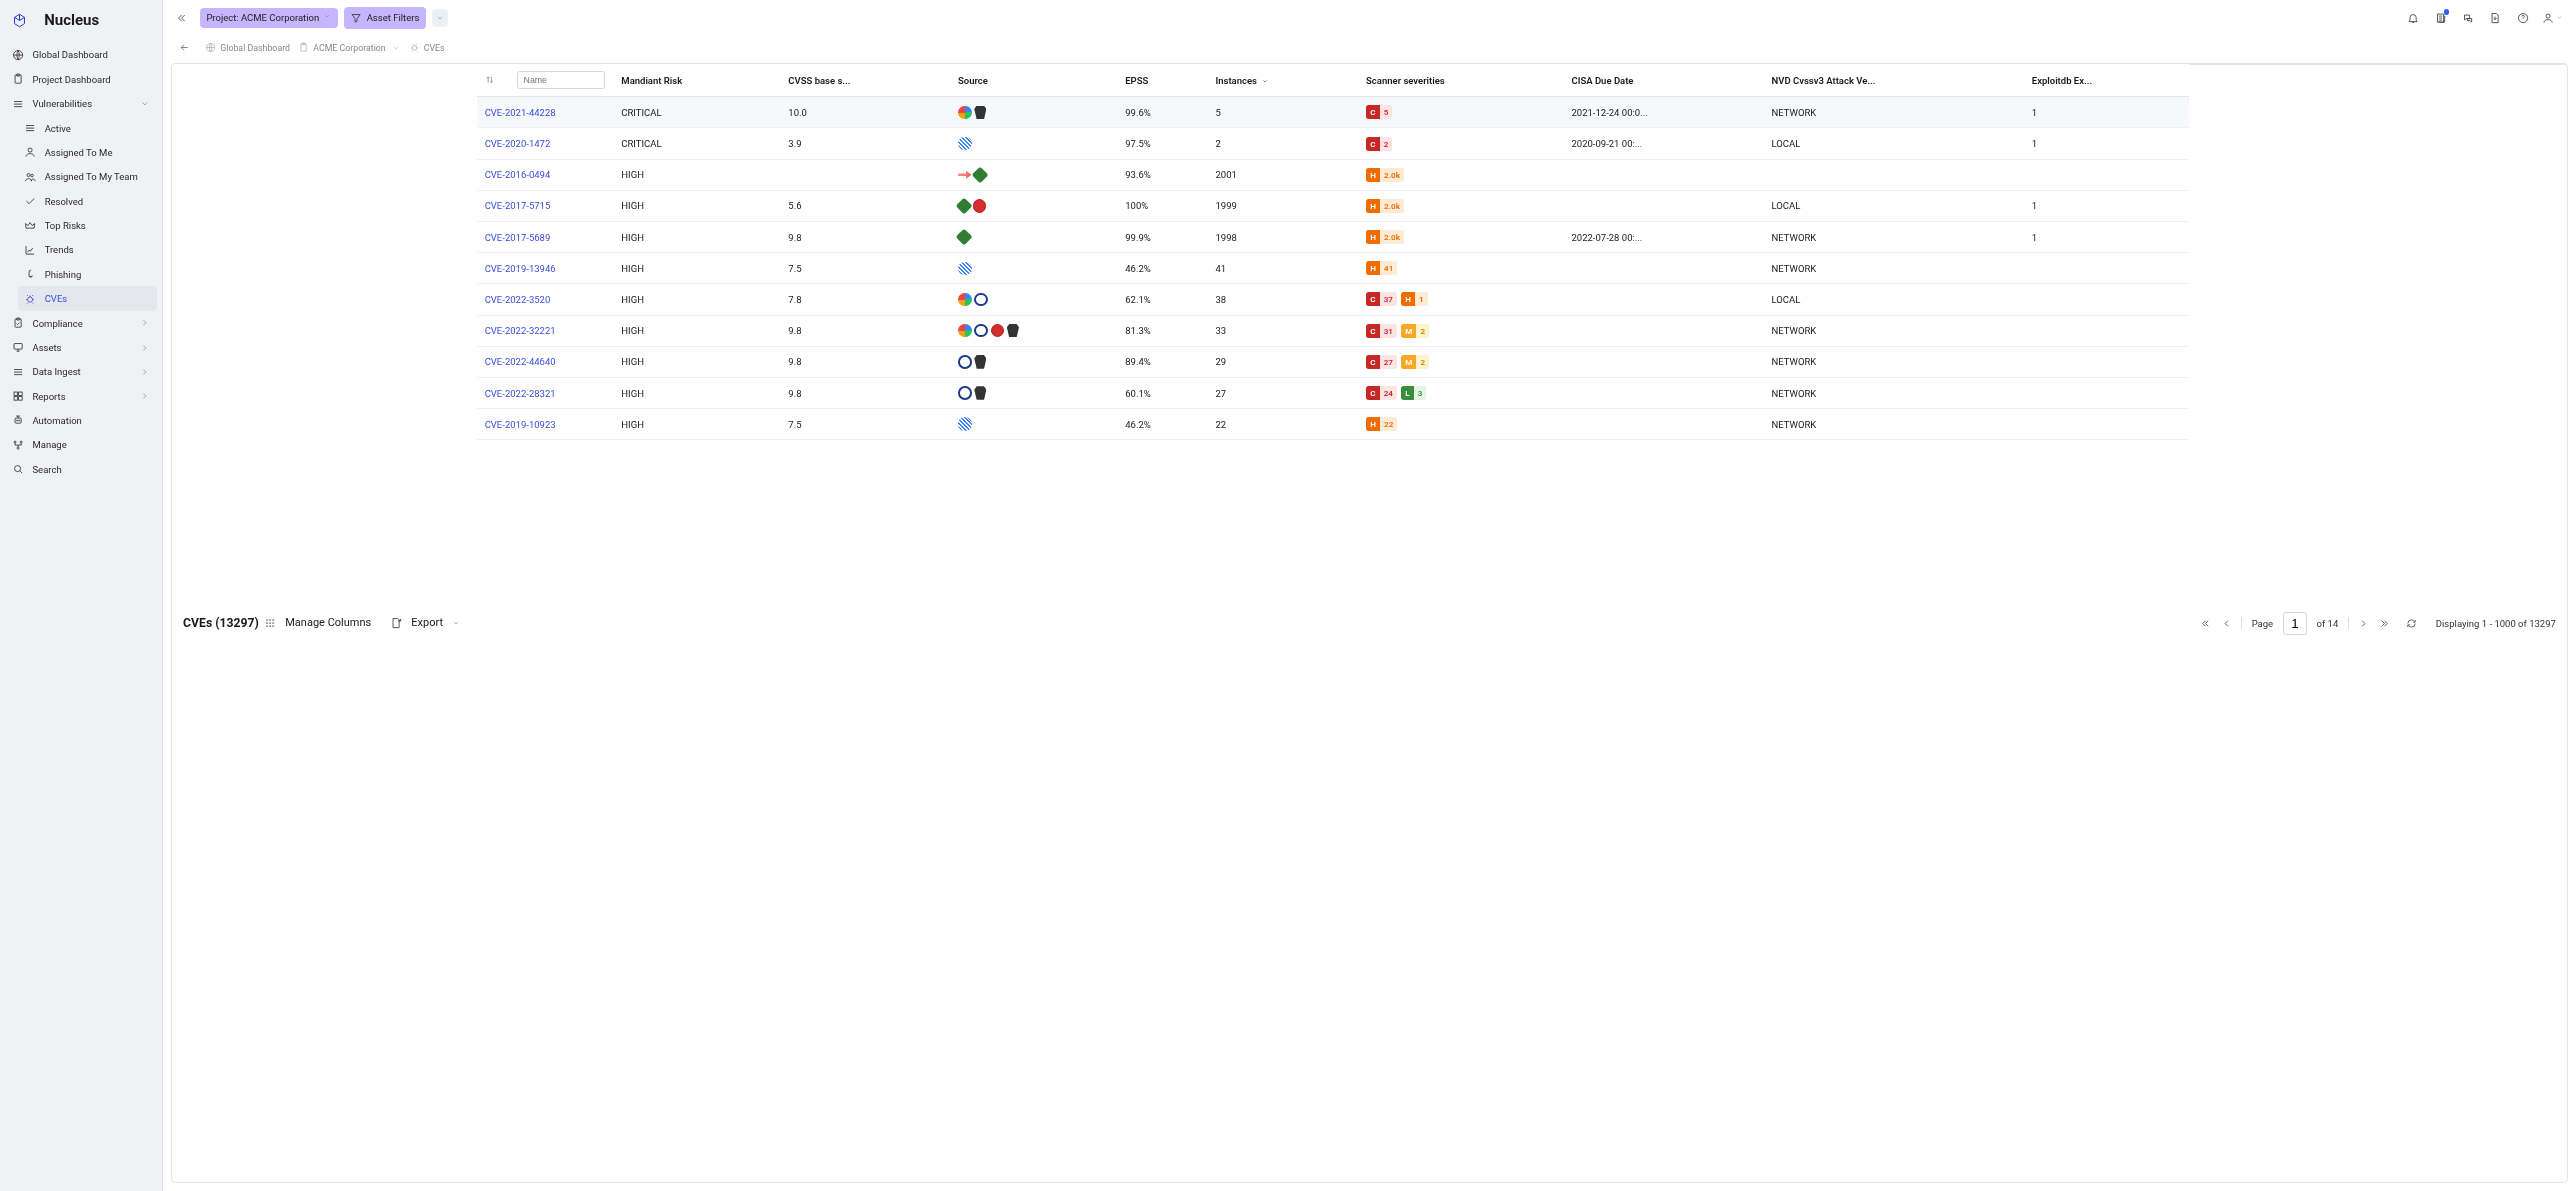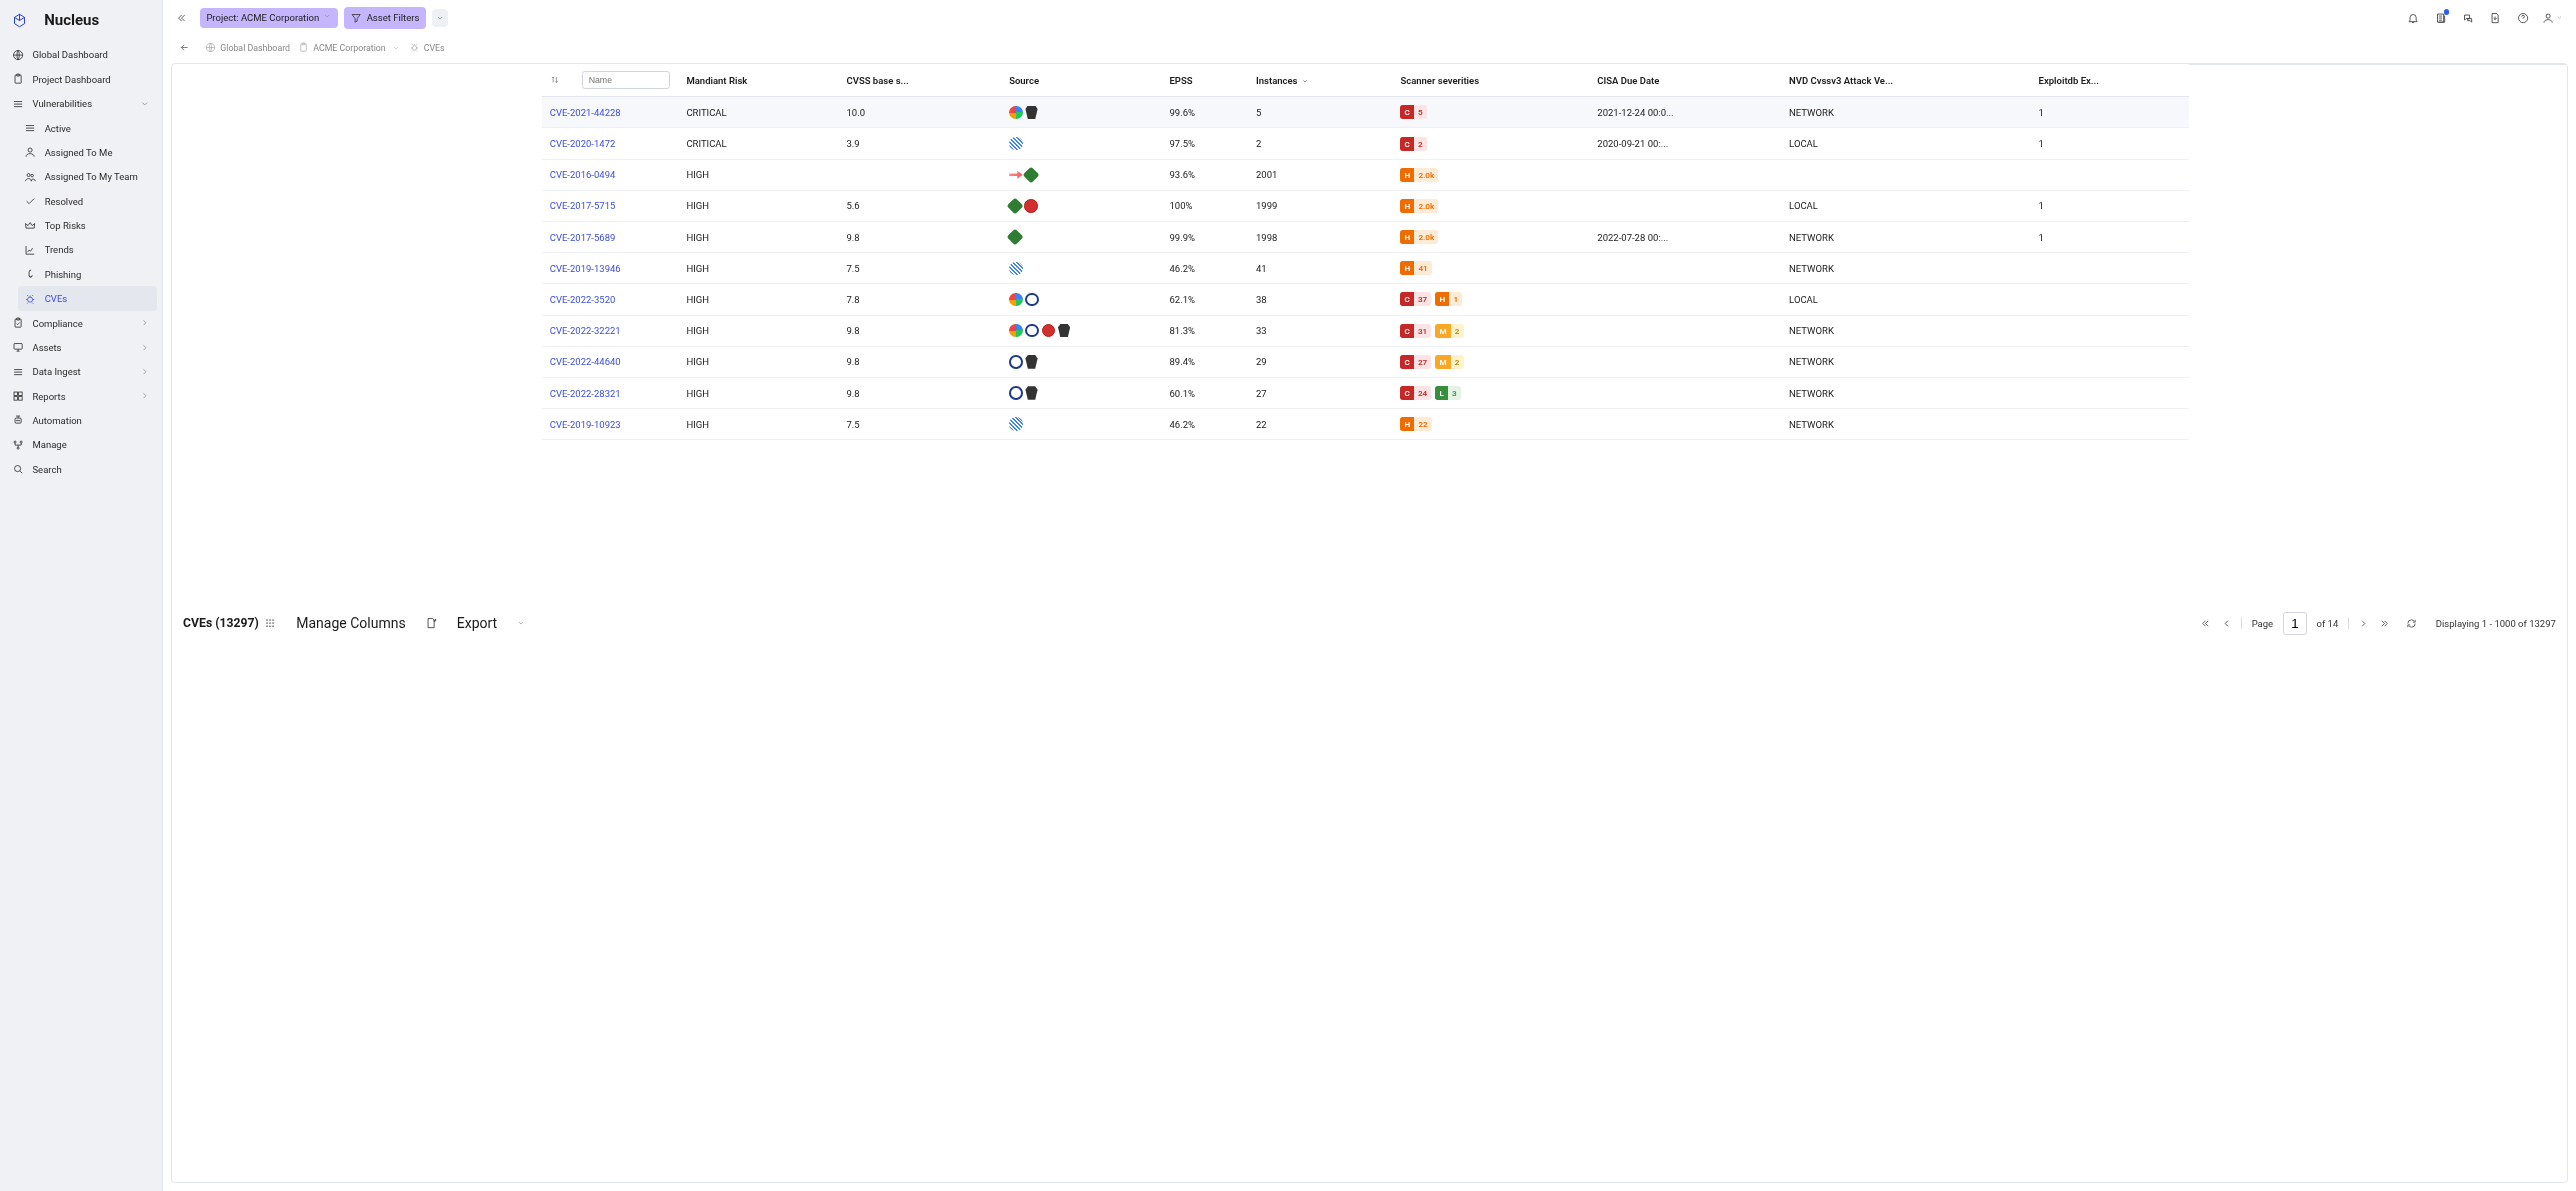--- a/index.html
+++ b/index.html
@@ -90,22 +90,22 @@
       border-radius:4.1px;
       display:flex; 
       min-height:0;
     }
     .content-header {
       display:flex; align-items:center; padding:9.5px 11px;
     }
     .content-header h2 { font-size:12.2px; font-weight:700; }
     .content-header .flex { flex:1; }
     .hdr-btn {
-      display:inline-flex; align-items:center; gap:20px; padding:4.1px 5.4px; border-radius:4.1px;
-      cursor:pointer; font-size:14px;justify-content:flex-end;
+      display:inline-flex; align-items:center; gap:9px; padding:4.1px 5.4px; border-radius:4.1px;
+      cursor:pointer; font-size:11px;justify-content:flex-end;
     }
 
     .table-wrap { flex:1; overflow:auto; min-height:0; }
     table { width:100%; border-collapse:collapse; }
     thead th {
       text-align:left; font-weight:600; font-size:9.5px; padding:6.8px 8.1px;
       border-bottom:0.7px solid #e3e5ec; position:sticky; top:0; background:#fff; white-space:nowrap;
     }
     tbody td {
       padding:8.1px 8.1px; border-bottom:0.7px solid #eef0f4; font-size:9.5px; white-space:nowrap;

